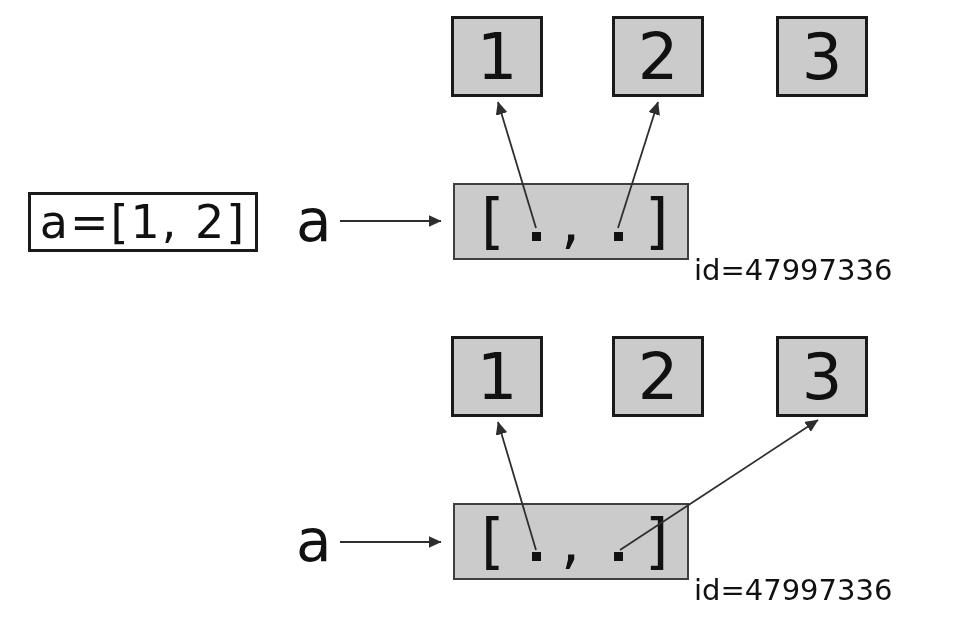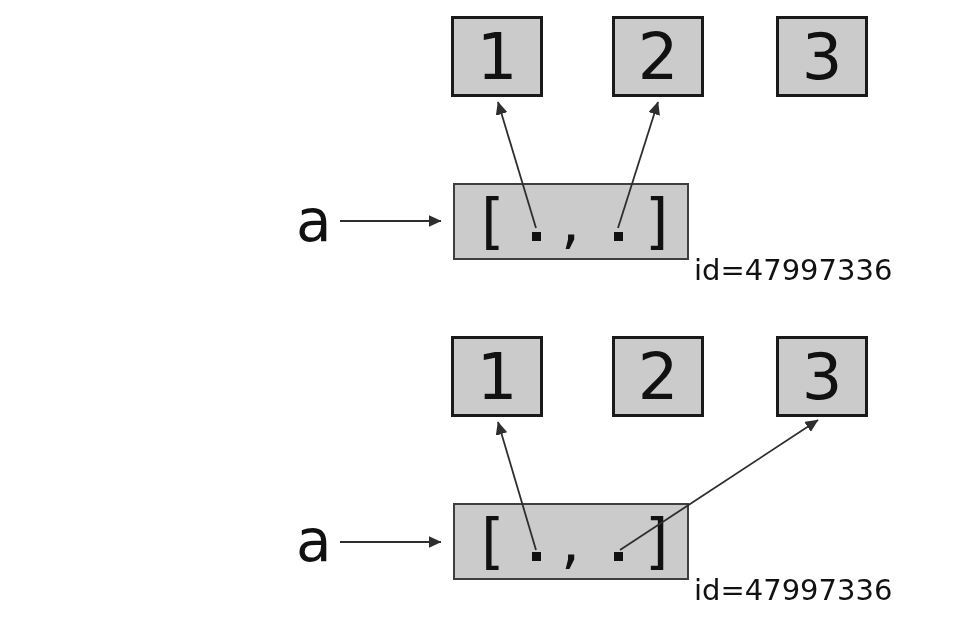--- a/index.html
+++ b/index.html
@@ -131,20 +131,23 @@
     <div class="value-box v1">
       <span>1</span>
     </div>
     <div class="value-box v2">
       <span>2</span>
     </div>
     <div class="value-box v3">
       <span>3</span>
     </div>
 
+    <div class="assign-box">
+      <span>a=[1, 2]</span>
+    </div>
 
     <span class="var-name">a</span>
 
     <div class="list-box">
       <span class="list-glyph open">[</span>
       <span class="pointer-dot d1"></span>
       <span class="list-glyph comma">,</span>
       <span class="pointer-dot d2"></span>
       <span class="list-glyph close">]</span>
     </div>

